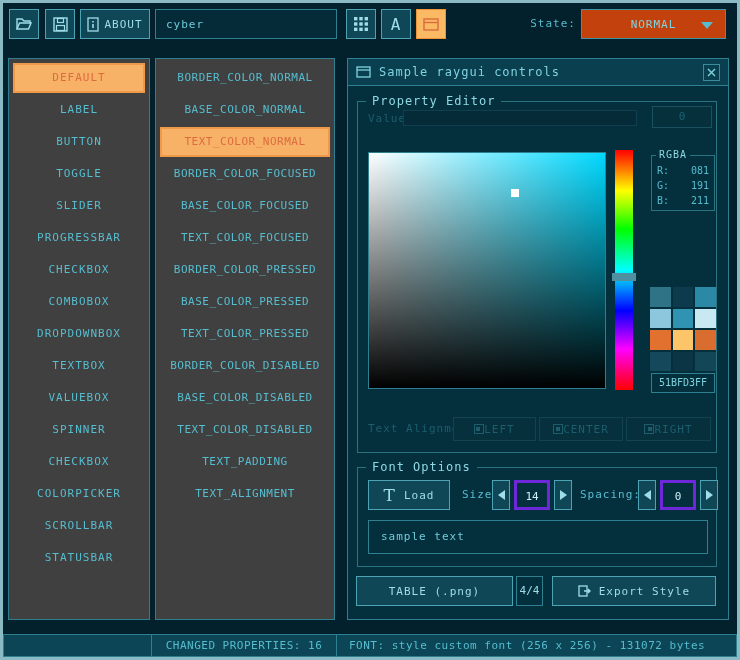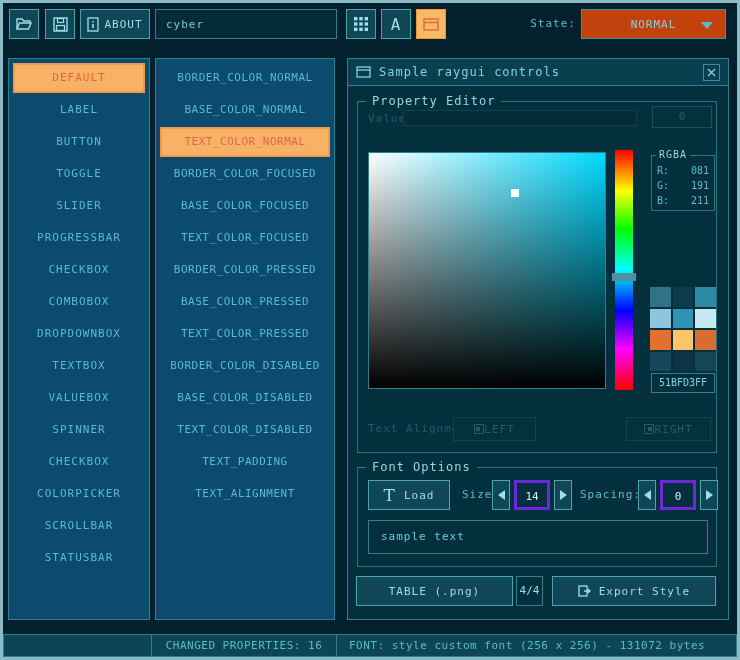--- a/index.html
+++ b/index.html
@@ -29,21 +29,21 @@
   .dropdown {
     position:absolute; left:581px; top:9px; width:145px; height:30px;
     background:#c2410c; border:1px solid #3f93a3; color:#7fd3e0;
     display:flex; align-items:center; justify-content:center;
     font-size:11px; letter-spacing:1px; cursor:pointer;
   }
   .dd-arrow { position:absolute; right:12px; top:12px; width:0; height:0;
     border:6px solid transparent; border-top:7px solid #56bccf; border-bottom:0; }
 
   
-  .panel { position:absolute; top:58px; height:562px; background:#0c4a6e; border:1px solid #2e7f90; padding-top:4px; }
+  .panel { position:absolute; top:58px; height:562px; background:#404040; border:1px solid #2e7f90; padding-top:4px; }
   .panel.left { left:8px; width:142px; }
   .panel.mid  { left:155px; width:180px; }
   .list-item {
     height:30px; line-height:26px; margin:0 4px 2px; text-align:center;
     color:#56bccf; font-size:11px; letter-spacing:1px; border:2px solid transparent; cursor:pointer;
     white-space:nowrap; overflow:hidden;
   }
   .panel.mid .list-item { letter-spacing:0.5px; }
   .list-item.selected { background:#f7b267; border-color:#ef9a49; color:#dd6b3f; }
 
@@ -293,20 +293,24 @@
         <div class="swatch" style="background: rgb(19, 71, 87);"></div>
       </div>
 
       <div class="hex-box">51BFD3FF</div>
 
       <span class="dim-label" style="left:10px; top:320px; width:86px; overflow:hidden; white-space:nowrap;">Text Alignmen</span>
       <div class="abtn" style="left:95px; width:83px;">
         <span class="al-ic al-left"></span>
         <span>LEFT</span>
       </div>
+      <div class="abtn" style="left:181px; width:84px;">
+        <span class="al-ic al-center"></span>
+        <span>CENTER</span>
+      </div>
       <div class="abtn" style="left:268px; width:85px;">
         <span class="al-ic al-right"></span>
         <span>RIGHT</span>
       </div>
     </div>
 
     <div class="group fo-group">
       <span class="glabel">Font Options</span>
       <div class="btn load-btn">
         <span class="t-glyph">T</span>

